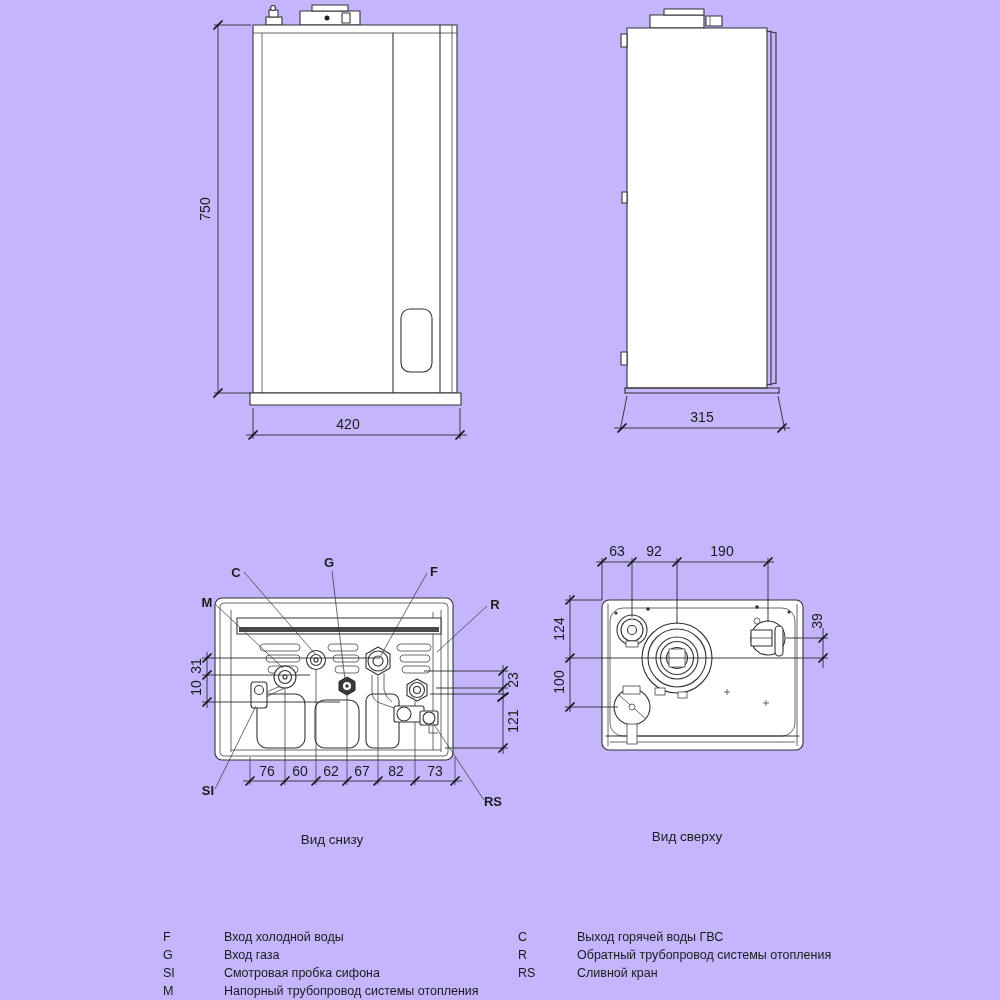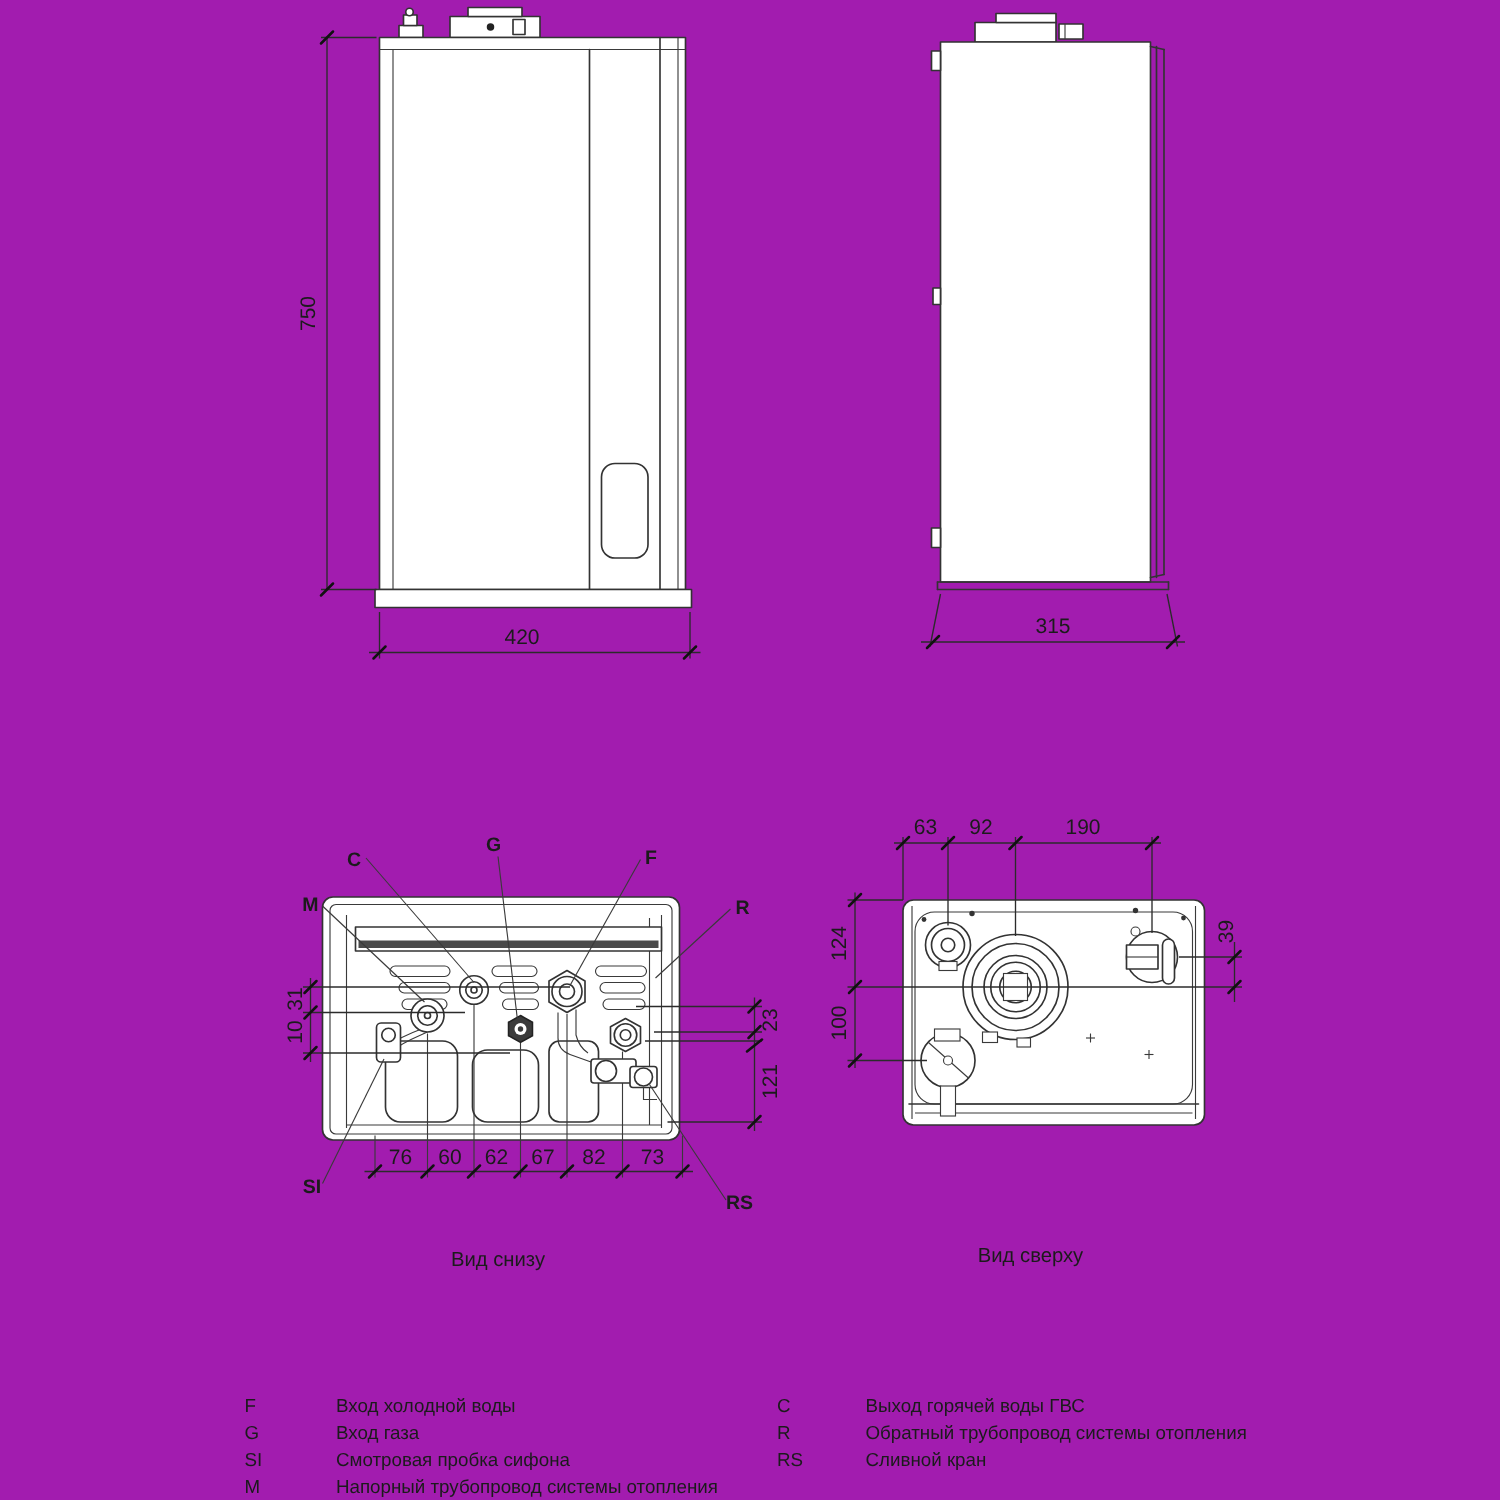--- a/index.html
+++ b/index.html
@@ -1,16 +1,16 @@
 <!DOCTYPE html>
 <html><head>
 <meta charset="utf-8">
 <style>
   html,body{margin:0;padding:0;background:#ffffff;}
-  .stage{width:1000px;height:1000px;position:relative;background:#a21caf;}
+  .stage{width:1000px;height:1000px;position:relative;background:#c4b5fd;}
   svg{display:block;}
   .ln{stroke:#333;stroke-width:1.1;fill:none;stroke-linejoin:round;stroke-linecap:round;}
   .thin{stroke:#3a3a3a;stroke-width:0.75;fill:none;}
   .dimln{stroke:#2b2b2b;stroke-width:0.9;fill:none;}
   .tick{stroke:#111;stroke-width:1.7;fill:none;stroke-linecap:round;}
   .fw{fill:#fff;}
   .dk{fill:#4a4a4a;stroke:none;}
   text{font-family:"Liberation Sans","DejaVu Sans",sans-serif;fill:#1b1b1b;}
   .dim{font-size:14px;}
   .lbl{font-size:13px;font-weight:bold;}

